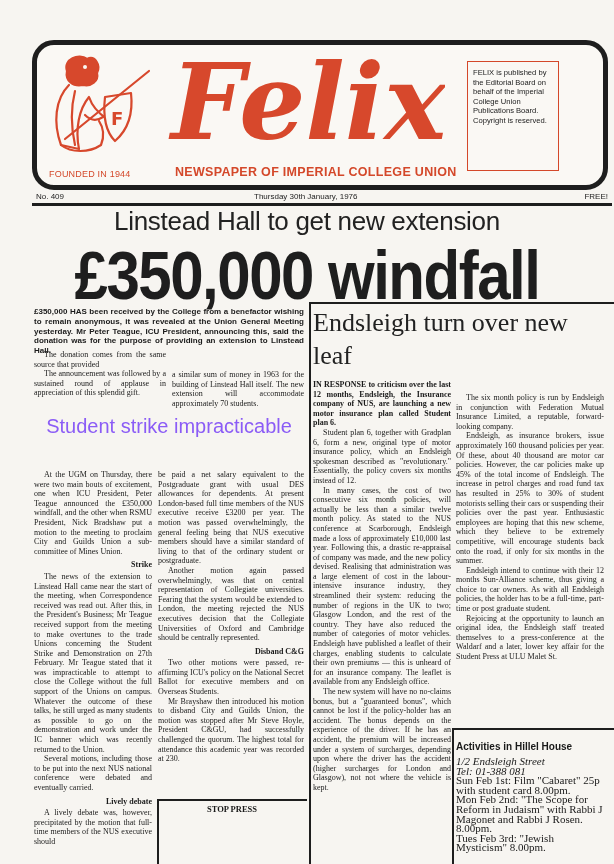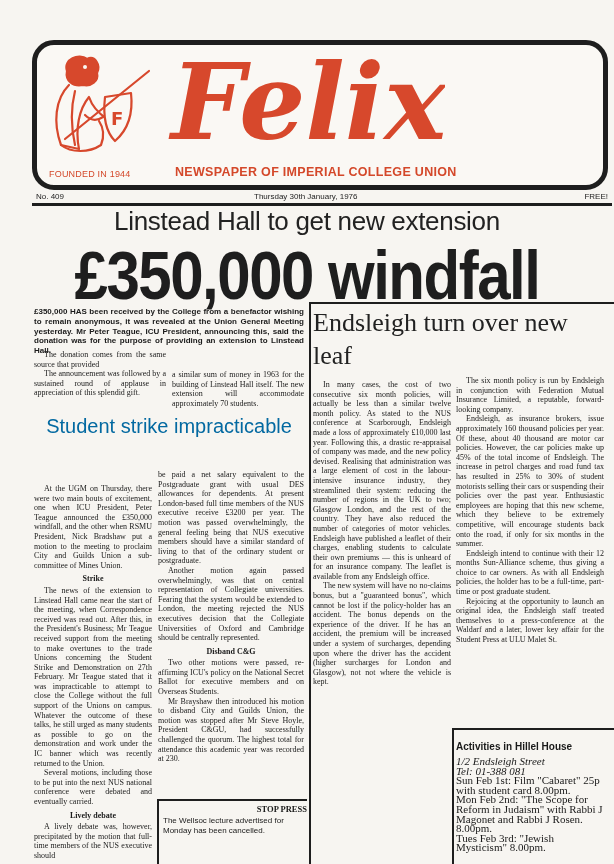--- a/index.html
+++ b/index.html
@@ -23,29 +23,29 @@
   .rule-top { position: absolute; left: 32px; top: 203px; width: 580px; height: 3px; background: #1e1e1e; }
 
   .kicker { position: absolute; left: 0; top: 206px; width: 614px; text-align: center; font-family: "Liberation Sans", sans-serif; font-size: 26px; color: #222; letter-spacing: -0.3px; }
   .headline { position: absolute; left: 0; top: 236px; width: 614px; text-align: center; font-family: "Liberation Sans", sans-serif; font-weight: bold; font-size: 60px; color: #1e1e1e; letter-spacing: -1.5px; transform: scaleY(1.15); transform-origin: top center; }
 
   .lede { position: absolute; left: 34px; top: 307px; width: 270px; font-family: "Liberation Sans", sans-serif; font-weight: bold; font-size: 8px; line-height: 9.8px; text-align: justify; }
 
   .col { position: absolute; font-size: 8px; line-height: 9.6px; text-align: justify; }
   .col p { text-indent: 10px; }
   .col p.noind { text-indent: 0; }
-  .sub { text-align: center; font-weight: bold; font-size: 8px; margin: 4px 0 2px; text-indent: 0 !important; }
+  .sub { text-align: right; font-weight: bold; font-size: 8px; margin: 4px 0 2px; text-indent: 0 !important; }
 
-  .subhead { position: absolute; font-family: "Liberation Sans", sans-serif; font-size: 20px; text-align: center; color: #0369a1; line-height: 24px; }
+  .subhead { position: absolute; font-family: "Liberation Sans", sans-serif; font-size: 20px; text-align: center; color: #8b5cf6; line-height: 24px; }
 
   .vrule { position: absolute; background: #1e1e1e; }
   .hrule { position: absolute; background: #1e1e1e; }
 
   .stop { position: absolute; left: 157px; top: 800px; width: 150px; }
-  .stop .title { text-align: right; font-weight: bold; font-size: 8.5px; margin: 4px 0 2px; }
+  .stop .title { text-align: center; font-weight: bold; font-size: 8.5px; margin: 4px 0 2px; }
   .stop .body { font-family: "Liberation Sans", sans-serif; font-size: 8px; line-height: 10px; padding-left: 6px; }
 
   .endhead { position: absolute; left: 313px; top: 306px; width: 300px; font-family: "Liberation Serif", serif; font-size: 26px; line-height: 33px; color: #222; }
 
   .hillel-title { position: absolute; left: 456px; top: 741px; font-family: "Liberation Sans", sans-serif; font-weight: bold; font-size: 10px; }
   .hillel { position: absolute; left: 456px; top: 757px; width: 148px; font-size: 11px; line-height: 9.6px; }
   .hillel .addr { font-style: italic; }
 </style>
 </head>
 <body>
@@ -71,20 +71,21 @@
       <text x="66" y="76" font-family="DejaVu Sans, sans-serif" font-weight="bold" font-size="18" fill="#d7482c">F</text>
       <circle cx="40" cy="18" r="2" fill="#faf8f4"></circle>
     </svg>
     <div class="founded">FOUNDED IN 1944</div>
 
     <svg class="logo" viewBox="0 0 280 112">
       <text class="logo-text" x="6" y="92">Felix</text>
     </svg>
     <div class="tagline">NEWSPAPER OF IMPERIAL COLLEGE UNION</div>
 
+    <div class="infobox">FELIX is published by the Editorial Board on behalf of the Imperial College Union Publications Board. Copyright is reserved.</div>
   </div>
 
   <div class="dateline">
     <span class="no">No. 409</span>
     <span class="date">Thursday 30th January, 1976</span>
     <span class="free">FREE!</span>
   </div>
   <div class="rule-top"></div>
 
   <div class="kicker">Linstead Hall to get new extension</div>
@@ -95,55 +96,56 @@
   <div class="col" style="left:34px; top:350px; width:132px;">
     <p>The donation comes from the same source that provided</p>
     <p>The announcement was followed by a sustained round of applause in appreciation of this splendid gift.</p>
   </div>
   <div class="col" style="left:172px; top:370px; width:132px;">
     <p class="noind">a similar sum of money in 1963 for the building of Linstead Hall itself. The new extension will accommodate approximately 70 students.</p>
   </div>
 
   <div class="subhead" style="left:34px; top:414px; width:270px;">Student strike impracticable</div>
 
-  <div class="col" style="left:34px; top:470px; width:118px;margin-top:14px;">
+  <div class="col" style="left:34px; top:470px; width:118px;">
     <p>At the UGM on Thursday, there were two main bouts of excitement, one when ICU President, Peter Teague announced the £350,000 windfall, and the other when RSMU President, Nick Bradshaw put a motion to the meeting to proclaim City and Guilds Union a sub-committee of Mines Union.</p>
     <div class="sub">Strike</div>
     <p>The news of the extension to Linstead Hall came near the start of the meeting, when Correspondence received was read out. After this, in the President's Business; Mr Teague received support from the meeting to make overtunes to the trade Unions concerning the Student Strike and Demonstration on 27th February. Mr Teague stated that it was impracticable to attempt to close the College without the full support of the Unions on campus. Whatever the outcome of these talks, he still urged as many students as possible to go on the demonstration and work under the IC banner which was recently returned to the Union.</p>
     <p>Several motions, including those to be put into the next NUS national conference were debated and eventually carried.</p>
     <div class="sub">Lively debate</div>
     <p>A lively debate was, however, precipitated by the motion that full-time members of the NUS executive should</p>
   </div>
 
   <div class="col" style="left:158px; top:470px; width:146px;">
     <p class="noind">be paid a net salary equivalent to the Postgraduate grant with usual DES allowances for dependents. At present London-based full time members of the NUS executive receive £3200 per year. The motion was passed overwhelmingly, the general feeling being that NUS executive members should have a similar standard of living to that of the ordinary student or postgraduate.</p>
     <p>Another motion again passed overwhelmingly, was that on central representation of Collegiate universities. Fearing that the system would be extended to London, the meeting rejected the NUS executives decision that the Collegiate Universities of Oxford and Cambridge should be centrally represented.</p>
     <div class="sub">Disband C&amp;G</div>
     <p>Two other motions were passed, re-affirming ICU's policy on the National Secret Ballot for executive members and on Overseas Students.</p>
     <p>Mr Brayshaw then introduced his motion to disband City and Guilds Union, the motion was stopped after Mr Steve Hoyle, President C&amp;GU, had successfully challenged the quorum. The highest total for attendance this academic year was recorded at 230.</p>
   </div>
 
   <div class="hrule" style="left:157px; top:799px; width:150px; height:2px;"></div>
   <div class="vrule" style="left:157px; top:800px; width:2px; height:64px;"></div>
   <div class="stop">
     <div class="title">STOP PRESS</div>
-    <div class="body">The Wellsoc lecture advertised for Monday has been cancelled.</div>
   </div>
 
   <div class="vrule" style="left:309px; top:302px; width:2px; height:562px;"></div>
   <div class="hrule" style="left:309px; top:302px; width:305px; height:2px;"></div>
 
   <div class="endhead">Endsleigh turn over new leaf</div>
 
   <div class="col" style="left:313px; top:380px; width:138px;">
+    <p class="noind" style="font-weight:bold;">IN RESPONSE to criticism over the last 12 months, Endsleigh, the Insurance company of NUS, are launching a new motor insurance plan called Student plan 6.</p>
+    <p>Student plan 6, together with Gradplan 6, form a new, original type of motor insurance policy, which an Endsleigh spokesman described as "revolutionary." Essentially, the policy covers six months instead of 12.</p>
     <p>In many cases, the cost of two consecutive six month policies, will actually be less than a similar twelve month policy. As stated to the NUS conference at Scarborough, Endsleigh made a loss of approximately £10,000 last year. Following this, a drastic re-appraisal of company was made, and the new policy devised. Realising that administration was a large element of cost in the labour-intensive insurance industry, they streamlined their system: reducing the number of regions in the UK to two; Glasgow London, and the rest of the country. They have also reduced the number of categories of motor vehicles. Endsleigh have published a leaflet of their charges, enabling students to calculate their own premiums — this is unheard of for an insurance company. The leaflet is available from any Endsleigh office.</p>
     <p>The new system will have no no-claims bonus, but a "guaranteed bonus", which cannot be lost if the policy-holder has an accident. The bonus depends on the experience of the driver. If he has an accident, the premium will be increased under a system of surcharges, depending upon where the driver has the accident (higher surcharges for London and Glasgow), not not where the vehicle is kept.</p>
   </div>
 
-  <div class="col" style="left:456px; top:376px; width:148px;">
+  <div class="col" style="left:456px; top:393px; width:148px;">
     <p>The six month policy is run by Endsleigh in conjunction with Federation Mutual Insurance Limited, a reputable, forward-looking company.</p>
     <p>Endsleigh, as insurance brokers, issue approximately 160 thousand policies per year. Of these, about 40 thousand are motor car policies. However, the car policies make up 45% of the total income of Endsleigh. The increase in petrol charges and road fund tax has resulted in 25% to 30% of student motorists selling their cars or suspending their policies over the past year. Enthusiastic employees are hoping that this new scheme, which they believe to be extremely competitive, will encourage students back onto the road, if only for six months in the summer.</p>
     <p>Endsleigh intend to continue with their 12 months Sun-Alliance scheme, thus giving a choice to car owners. As with all Endsleigh policies, the holder has to be a full-time, part-time or post graduate student.</p>
     <p>Rejoicing at the opportunity to launch an original idea, the Endsleigh staff treated themselves to a press-conference at the Waldarf and a later, lower key affair for the Student Press at ULU Malet St.</p>
   </div>
 
   <div class="vrule" style="left:452px; top:728px; width:2px; height:136px;"></div>
   <div class="hrule" style="left:452px; top:728px; width:162px; height:2px;"></div>
   <div class="hillel-title">Activities in Hillel House</div>
   <div class="hillel">

